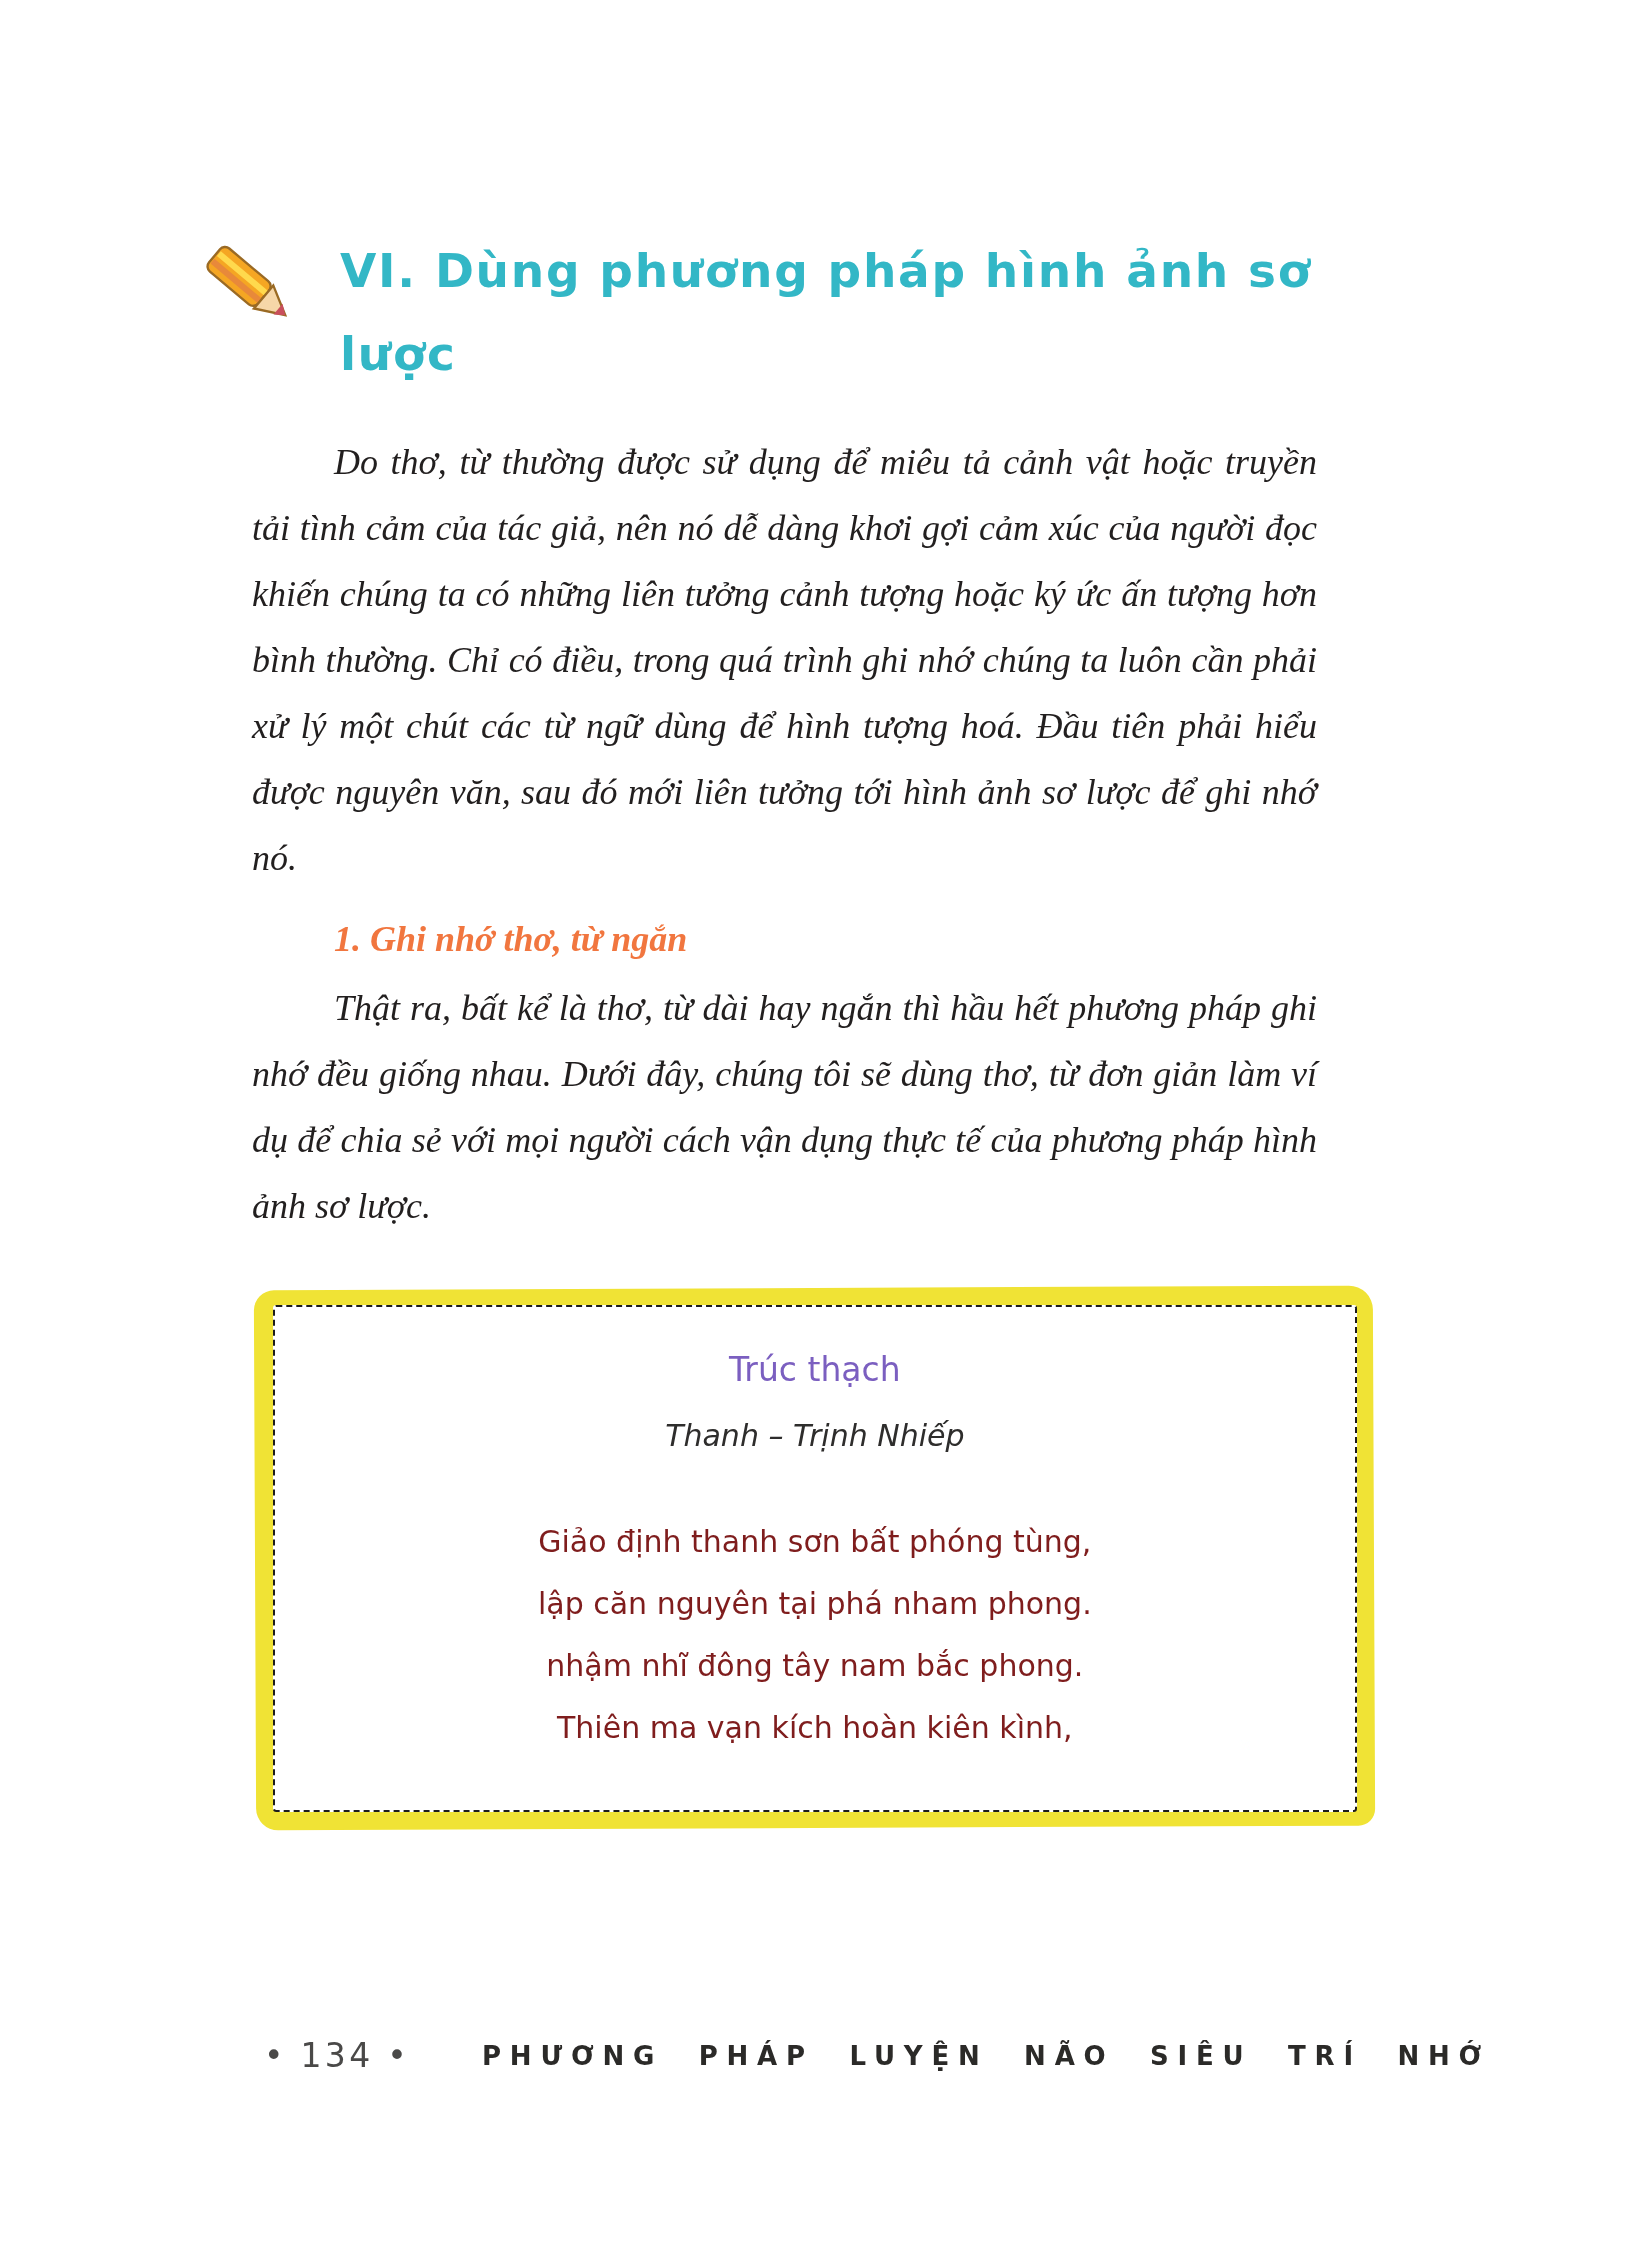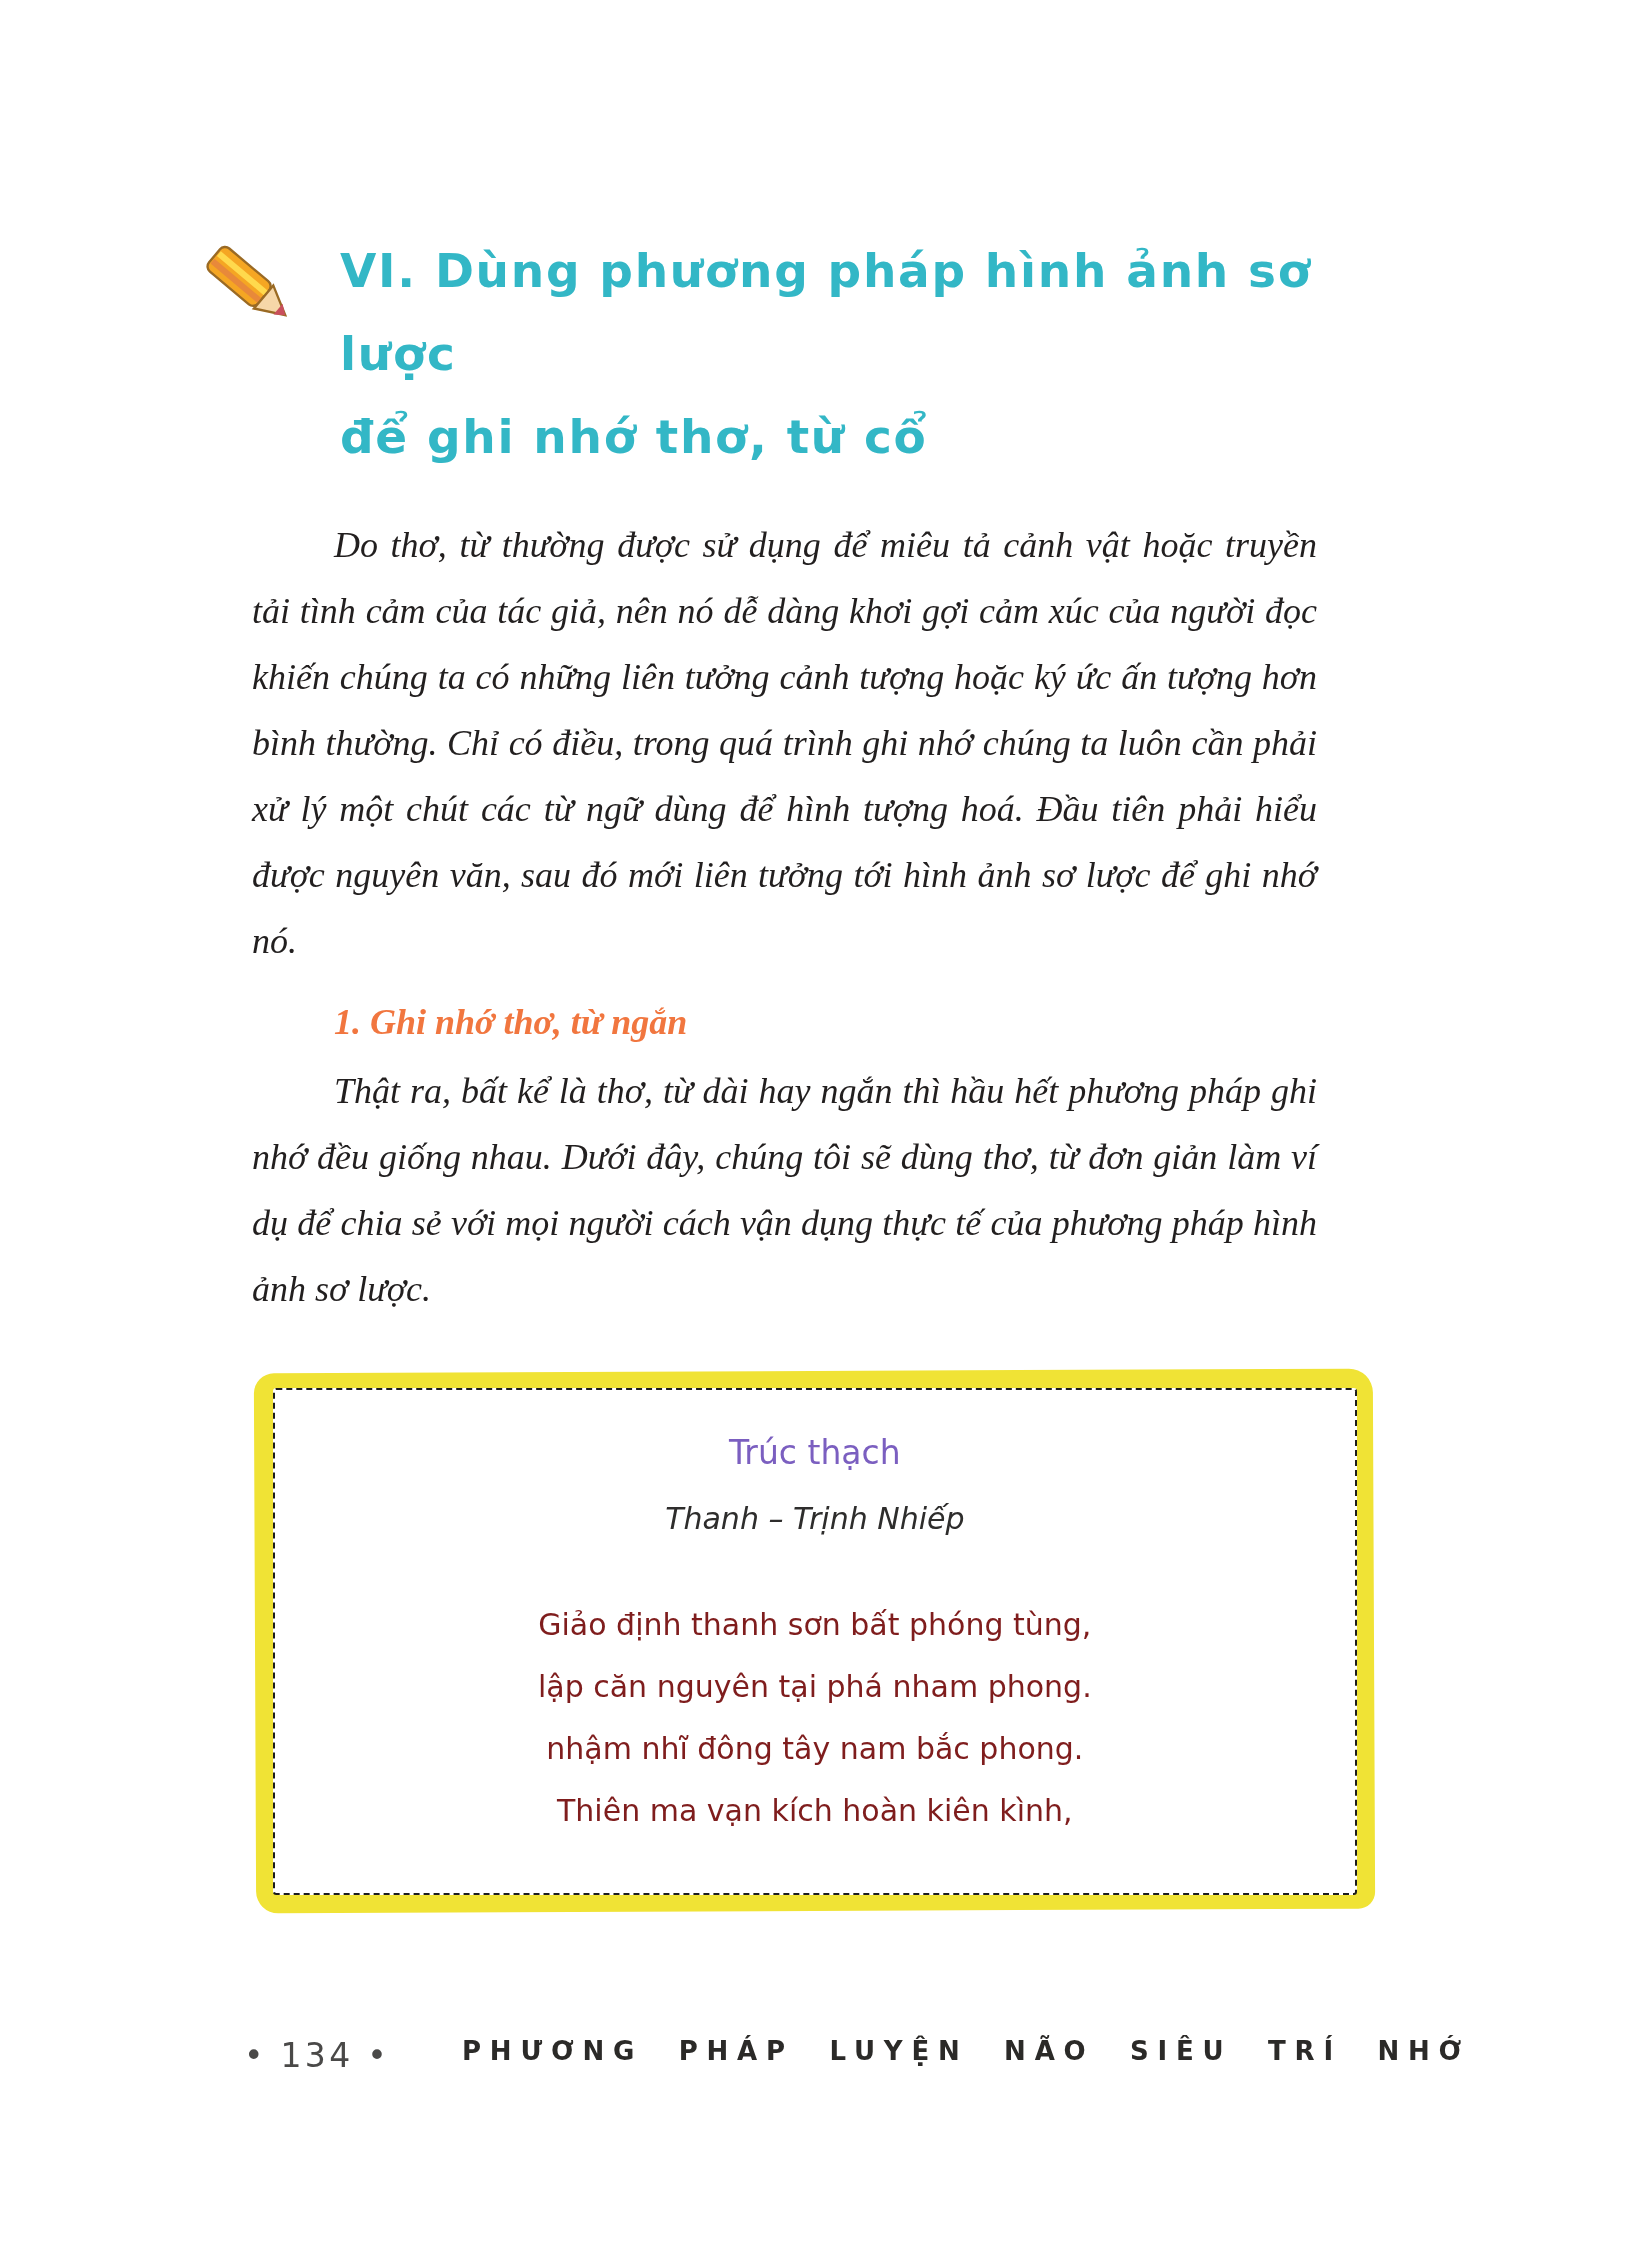--- a/index.html
+++ b/index.html
@@ -78,22 +78,23 @@
   }
   .poem-lines div {
     font-size:30px;
     line-height:62px;
     color:#7f1d1d;
   }
 
   
   .footer {
     position:absolute;
-    top:2036px; left:244px; right:195px;
+    top:2036px; left:264px; right:195px;
     display:flex;
+    align-items:center;
     font-family:"DejaVu Sans", sans-serif;
   }
   .page-number {
     font-size:33px;
     color:#4a4948;
     letter-spacing:3.3px;
     flex:none;
   }
   .book-title {
     flex:1;
@@ -118,21 +119,20 @@
         <g transform="rotate(40 60 60)">
           <rect x="6" y="44" width="68" height="32" rx="7" fill="#f5a623" stroke="#9a6a24" stroke-width="2.5"></rect>
           <rect x="8" y="52" width="66" height="6.5" fill="#ffd94d"></rect>
           <rect x="8" y="62.5" width="66" height="6.5" fill="#e8893a"></rect>
           <polygon points="74,44 74,76 104,60" fill="#f6d7a8" stroke="#9a6a24" stroke-width="2.5"></polygon>
           <polygon points="94,52.5 94,67.5 104,60" fill="#c94f5c"></polygon>
         </g>
       </svg>
       <h1 class="heading">
         <span>VI. Dùng phương pháp hình ảnh sơ lược</span><br>
-        <span>để ghi nhớ thơ, từ cổ</span>
       </h1>
     </div>
 
     <p class="body p1">Do thơ, từ thường được sử dụng để miêu tả cảnh vật hoặc truyền tải tình cảm của tác giả, nên nó dễ dàng khơi gợi cảm xúc của người đọc khiến chúng ta có những liên tưởng cảnh tượng hoặc ký ức ấn tượng hơn bình thường. Chỉ có điều, trong quá trình ghi nhớ chúng ta luôn cần phải xử lý một chút các từ ngữ dùng để hình tượng hoá. Đầu tiên phải hiểu được nguyên văn, sau đó mới liên tưởng tới hình ảnh sơ lược để ghi nhớ nó.</p>
 
     <h2 class="subheading">1. Ghi nhớ thơ, từ ngắn</h2>
 
     <p class="body p2">Thật ra, bất kể là thơ, từ dài hay ngắn thì hầu hết phương pháp ghi nhớ đều giống nhau. Dưới đây, chúng tôi sẽ dùng thơ, từ đơn giản làm ví dụ để chia sẻ với mọi người cách vận dụng thực tế của phương pháp hình ảnh sơ lược.</p>
 
     <div class="poem-box">

